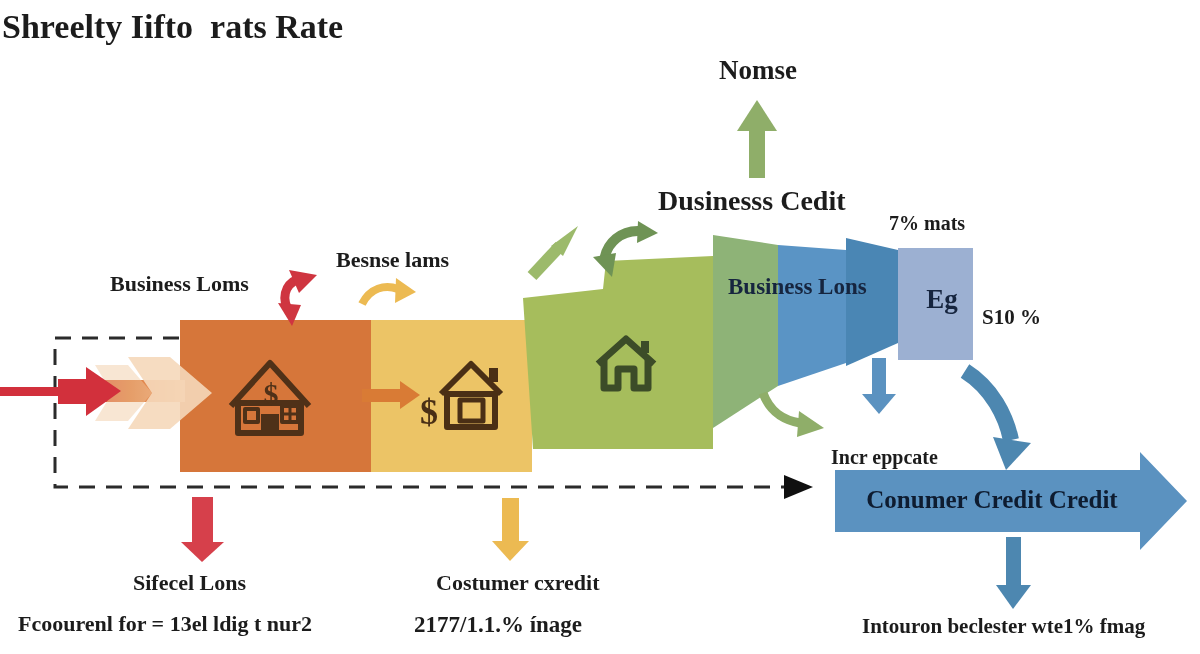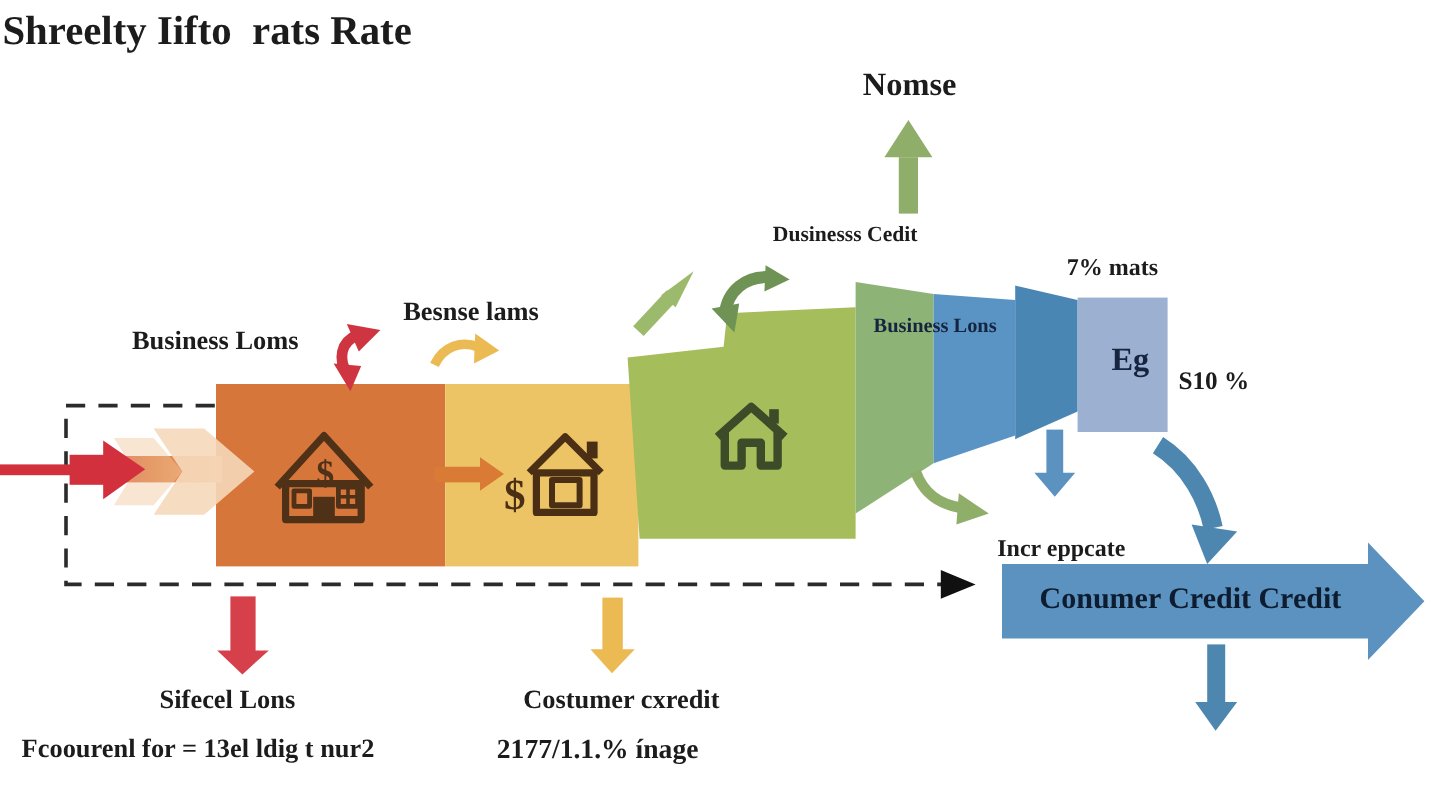--- a/index.html
+++ b/index.html
@@ -8,25 +8,25 @@
     overflow:hidden;font-family:"Liberation Serif",serif;
   }
   #stage svg{position:absolute;left:0;top:0;}
   .lbl{
     position:absolute;font-weight:700;color:var(--ink,#1c1c1c);
     white-space:nowrap;line-height:1.1;
   }
   .lbl.center{text-align:center;}
   #title{left:2px;top:8px;font-size:34px;white-space:pre;}
   #nomse{left:700px;top:56px;width:116px;font-size:27px;}
-  #dusinesss{left:644px;top:186px;font-size:18px;}
+  #dusinesss{left:658px;top:186px;font-size:28px;}
   #mats7{left:889px;top:212px;font-size:20px;}
   #businessLoms{left:110px;top:272px;font-size:22px;}
   #besnse{left:336px;top:248px;font-size:22px;}
-  #businessLons{left:728px;top:263px;font-size:17px;color:var(--navy,#16253f);}
+  #businessLons{left:728px;top:274px;font-size:23px;color:var(--navy,#16253f);}
   #egLbl{left:899px;top:285px;width:86px;font-size:27px;color:var(--navy,#16253f);}
   #s10{left:982px;top:306px;font-size:21px;}
   #incr{left:831px;top:415px;font-size:20px;margin-top:31px;}
   #conumer{left:848px;top:486px;width:288px;font-size:25px;color:#0e1c30;text-align:center;}
   #sifecel{left:133px;top:571px;font-size:22px;}
   #fcoourenl{left:18px;top:612px;font-size:22px;}
   #costumer{left:436px;top:571px;font-size:22px;}
   #rate2177{left:414px;top:612px;font-size:23px;}
   #intouron{left:862px;top:615px;font-size:21px;}
 </style>
@@ -163,13 +163,14 @@
   <div class="lbl" id="besnse">Besnse lams</div>
   <div class="lbl" id="businessLons">Business Lons</div>
   <div class="lbl center" id="egLbl">Eg</div>
   <div class="lbl" id="s10">S10 %</div>
   <div class="lbl" id="incr">Incr eppcate</div>
   <div class="lbl center" id="conumer">Conumer Credit Credit</div>
   <div class="lbl" id="sifecel">Sifecel Lons</div>
   <div class="lbl" id="fcoourenl">Fcoourenl for = 13el ldig t nur2</div>
   <div class="lbl" id="costumer">Costumer cxredit</div>
   <div class="lbl" id="rate2177">2177/1.1.% ínage</div>
+  <div class="lbl" id="intouron">Intouron beclester wte1% fmag</div>
 </div>
 
 </body></html>

